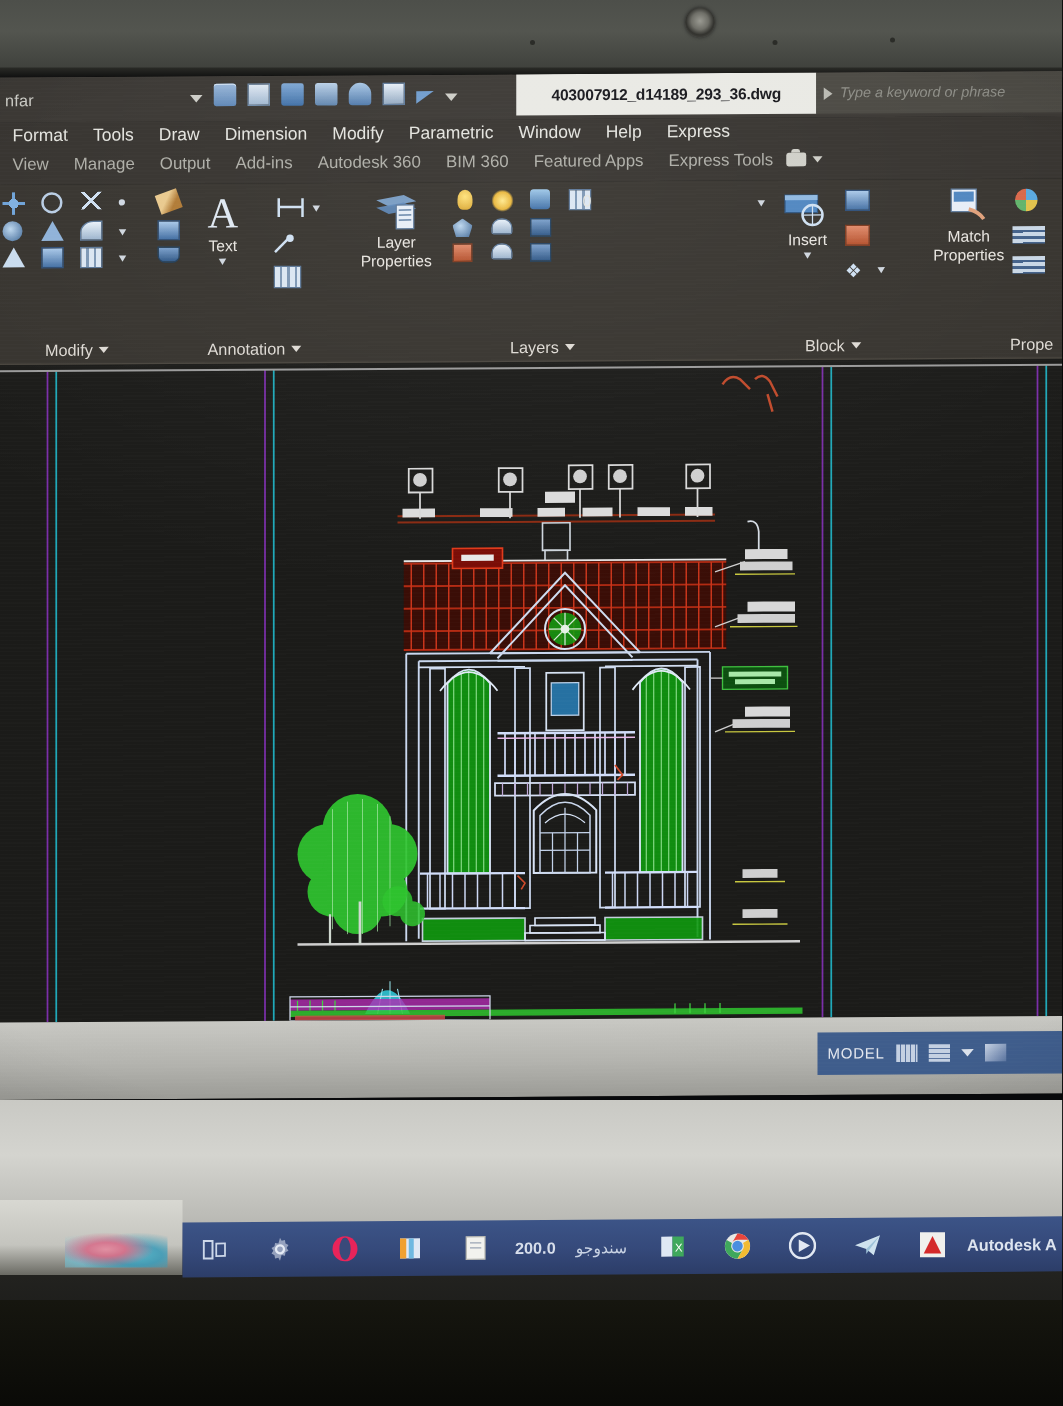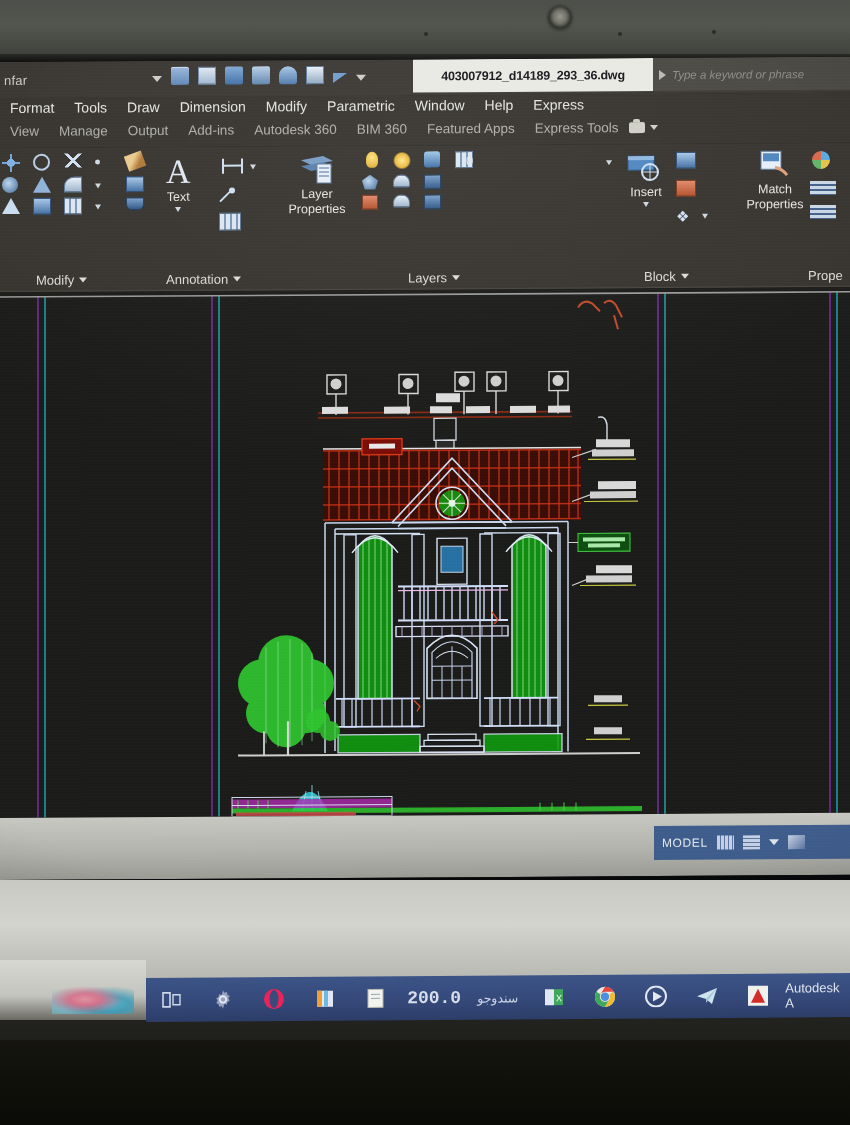--- a/index.html
+++ b/index.html
@@ -173,23 +173,23 @@
 
   
   .taskbar{
     position:absolute; left:146px; top:978px; width:704px; height:44px;
     background:linear-gradient(180deg,#3c5487 0%,#35497a 55%,#2c3d68 100%);
     display:flex; align-items:center; gap:0; overflow:hidden;
     transform:skewY(-0.4deg); transform-origin:left top; z-index:5;
   }
   .tbi{ width:52px; height:44px; display:flex; align-items:center; justify-content:center; }
   .tbi .g{ display:block; }
-  .tb-text{ color:#d7deeb; font-size:18px; font-weight:700;font-family:Liberation Mono, monospace; }
+  .tb-text{ color:#d7deeb; font-size:13px; font-weight:700; }
   .tb-fa{ color:#c9d3e4; font-size:12.5px; direction:rtl; }
-  .tb-autodesk{ color:#dde4ef; font-size:13px; font-weight:400; padding-left:2px; }
+  .tb-autodesk{ color:#dde4ef; font-size:13px; font-weight:700; padding-left:2px; }
 </style>
 </head>
 <body>
 
 <div id="photo">
 
   <div class="bezel-top">
     <div class="webcam"></div>
     <div class="mic m1"></div>
     <div class="mic m2"></div>

